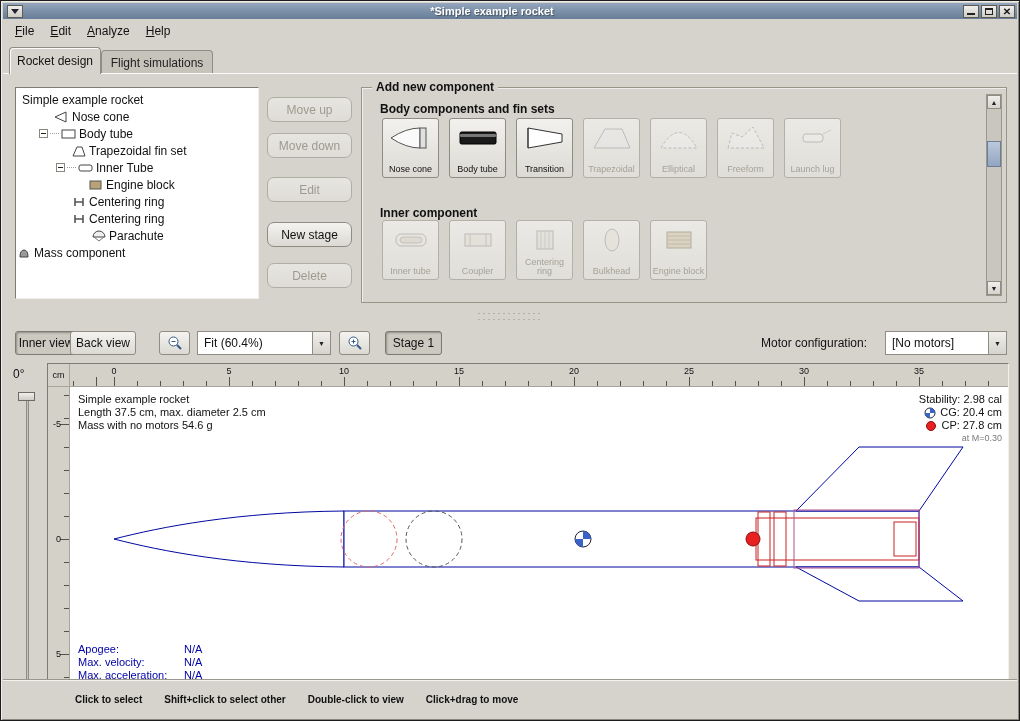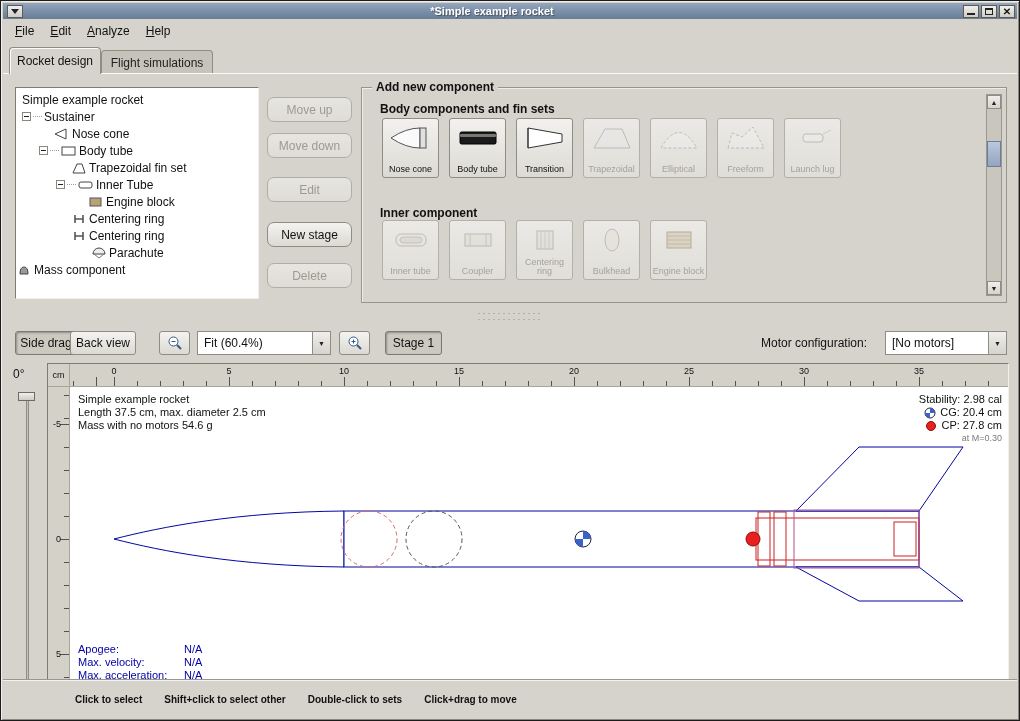--- a/index.html
+++ b/index.html
@@ -109,25 +109,20 @@
   </div>
 
   <div class="tab" id="tab-design">Rocket design</div>
   <div class="tab" id="tab-sim">Flight simulations</div>
   <div id="tabline"></div>
 
   <div id="tree">
     <div class="trow" style="padding-left:6px">
       <span>Simple example rocket</span>
     </div>
-    <div class="trow" style="padding-left:6px">
-      <span class="texp"></span>
-        <span class="twire"></span>
-      <span>Sustainer</span>
-    </div>
     <div class="trow" style="padding-left:38px">
       <span class="ticon">
           <svg width="16" height="14">
             <polygon points="1,7 12,2 12,12" fill="#fff" stroke="#444"></polygon>
           </svg>
         </span>
       <span>Nose cone</span>
     </div>
     <div class="trow" style="padding-left:23px">
       <span class="texp"></span>
@@ -304,21 +299,21 @@
       <div id="sb-thumb"></div>
       <div class="sbarrow" id="sb-down">▼</div>
     </div>
   </div>
 
   <div id="splitter">
     <span class="dots">·············</span>
     <span class="dots">·············</span>
   </div>
 
-  <div class="tbtn pressed" style="left:14px;width:62px">Side drag</div>
+  <div class="tbtn pressed" style="left:14px;width:62px">Inner view</div>
   <div class="tbtn" style="left:69px;width:66px">Back view</div>
   <div class="tbtn" style="left:158px;width:31px">
     <svg width="16" height="16">
         <circle cx="6.5" cy="6.5" r="4.5" fill="#fff" stroke="#345a8a"></circle>
         <line x1="10" y1="10" x2="14" y2="14" stroke="#345a8a" stroke-width="2"></line>
         <line x1="4.5" y1="6.5" x2="8.5" y2="6.5" stroke="#345a8a"></line>
       </svg>
   </div>
   <div class="combo" style="left:196px;width:134px">
     <span class="cval">Fit (60.4%)</span>
@@ -419,17 +414,17 @@
         <div><span class="flabel">Apogee:</span><span>N/A</span></div>
         <div><span class="flabel">Max. velocity:</span><span>N/A</span></div>
         <div><span class="flabel">Max. acceleration:</span><span>N/A</span></div>
       </div>
     </div>
   </div>
 
   <div id="statusbar">
     <span>Click to select</span>
     <span>Shift+click to select other</span>
-    <span>Double-click to sets</span>
+    <span>Double-click to view</span>
     <span>Click+drag to move</span>
   </div>
 
 </div>
 
 </body></html>

